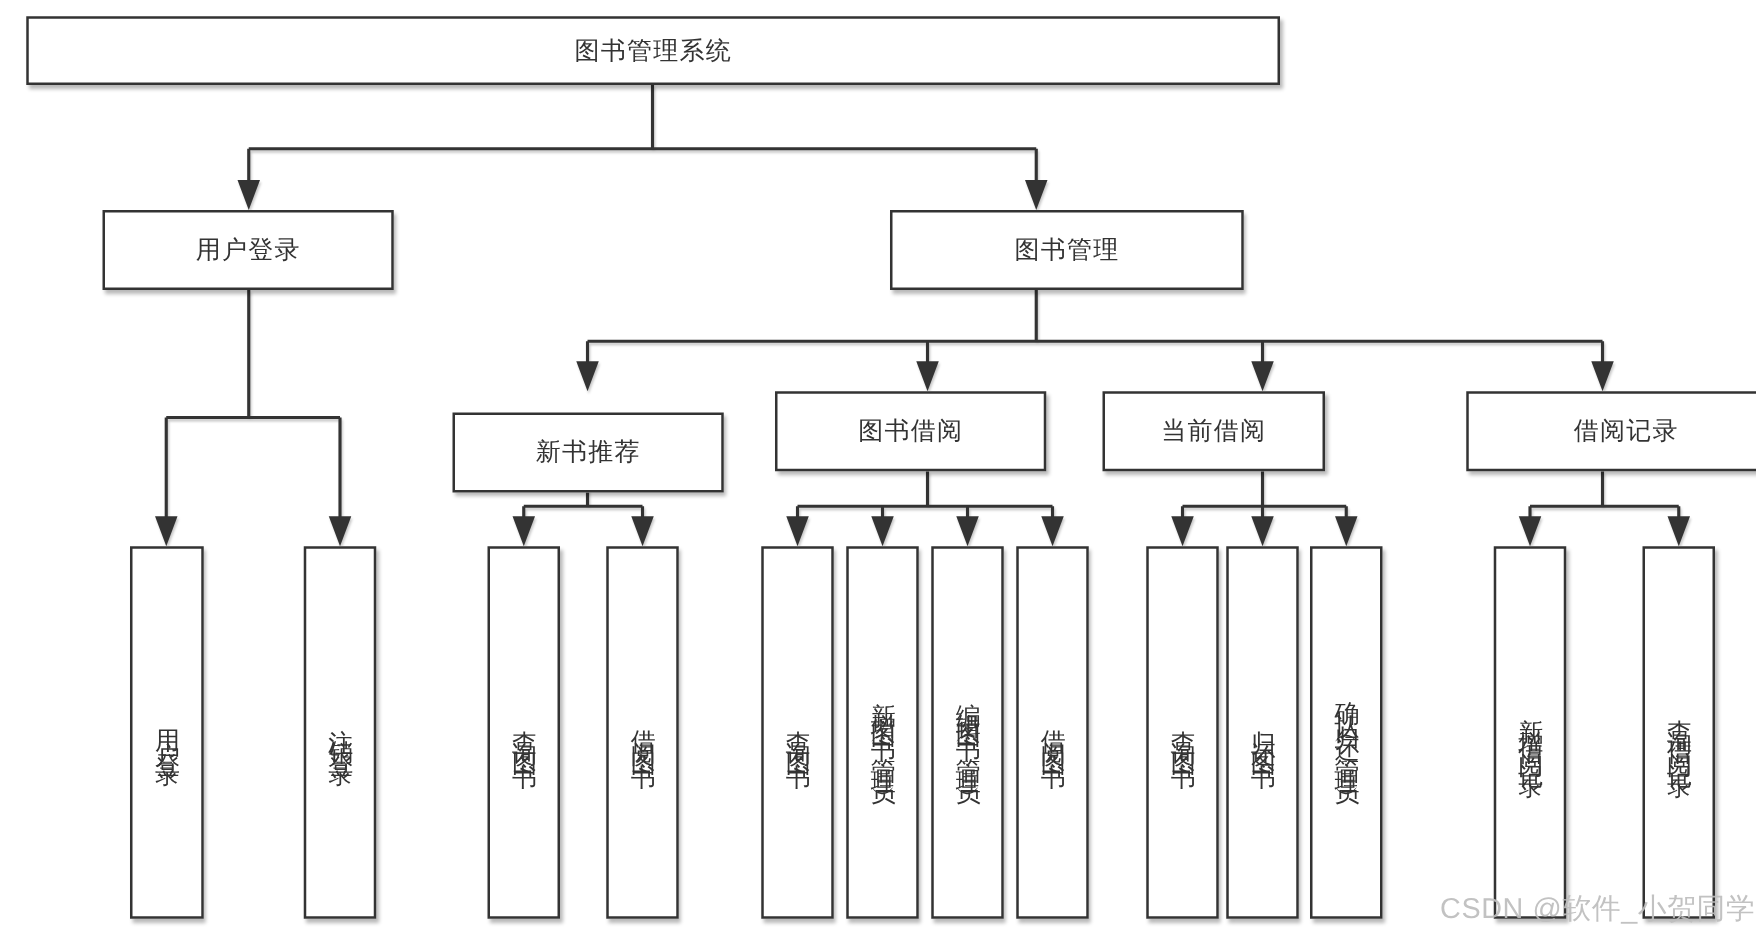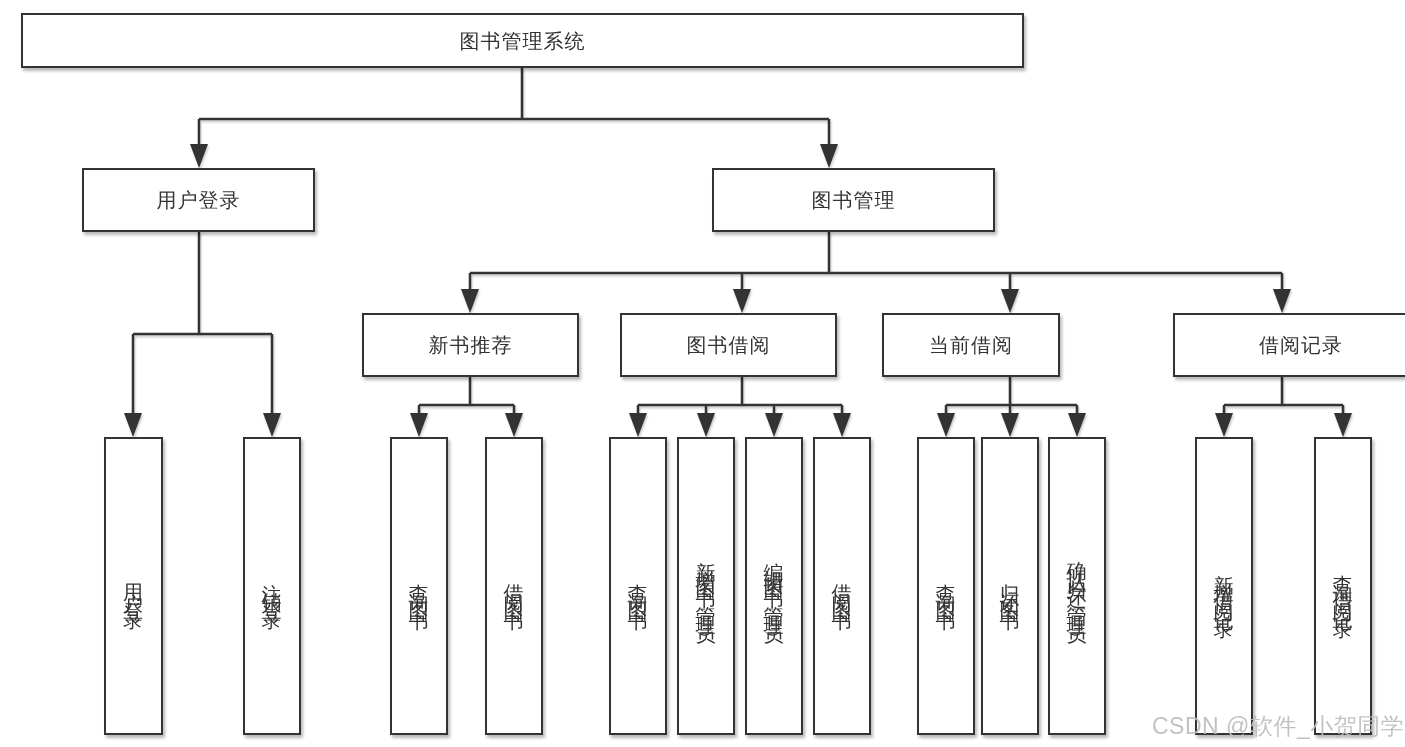--- a/index.html
+++ b/index.html
@@ -37,21 +37,21 @@
   }
   .watermark{
     position:absolute;z-index:3;left:1152px;top:711px;
     font-size:23px;letter-spacing:0.5px;white-space:nowrap;
     color:var(--watermark);opacity:0.92;
   }
   
   #b-root {left:21px;  top:13px; width:1003px;height:55px;}
   #b-login{left:82px;  top:168px;width:233px; height:64px;}
   #b-mgmt {left:712px; top:168px;width:283px; height:64px;}
-  #b-g0   {left:362px; top:313px;width:217px; height:64px;}
+  #b-g0   {left:362px; top:330px;width:217px; height:64px;}
   #b-g1   {left:620px; top:313px;width:217px; height:64px;}
   #b-g2   {left:854px; top:313px;width:178px; height:64px;margin-left:28px;}
   #b-g3   {left:1173px;top:313px;width:256px; height:64px;}
   #l-login-0{left:104px; top:437px;width:59px;height:298px;}
   #l-login-1{left:243px; top:437px;width:58px;height:298px;}
   #l-g0-0{left:390px; top:437px;width:58px;height:298px;}
   #l-g0-1{left:485px; top:437px;width:58px;height:298px;}
   #l-g1-0{left:609px; top:437px;width:58px;height:298px;}
   #l-g1-1{left:677px; top:437px;width:58px;height:298px;}
   #l-g1-2{left:745px; top:437px;width:58px;height:298px;}

